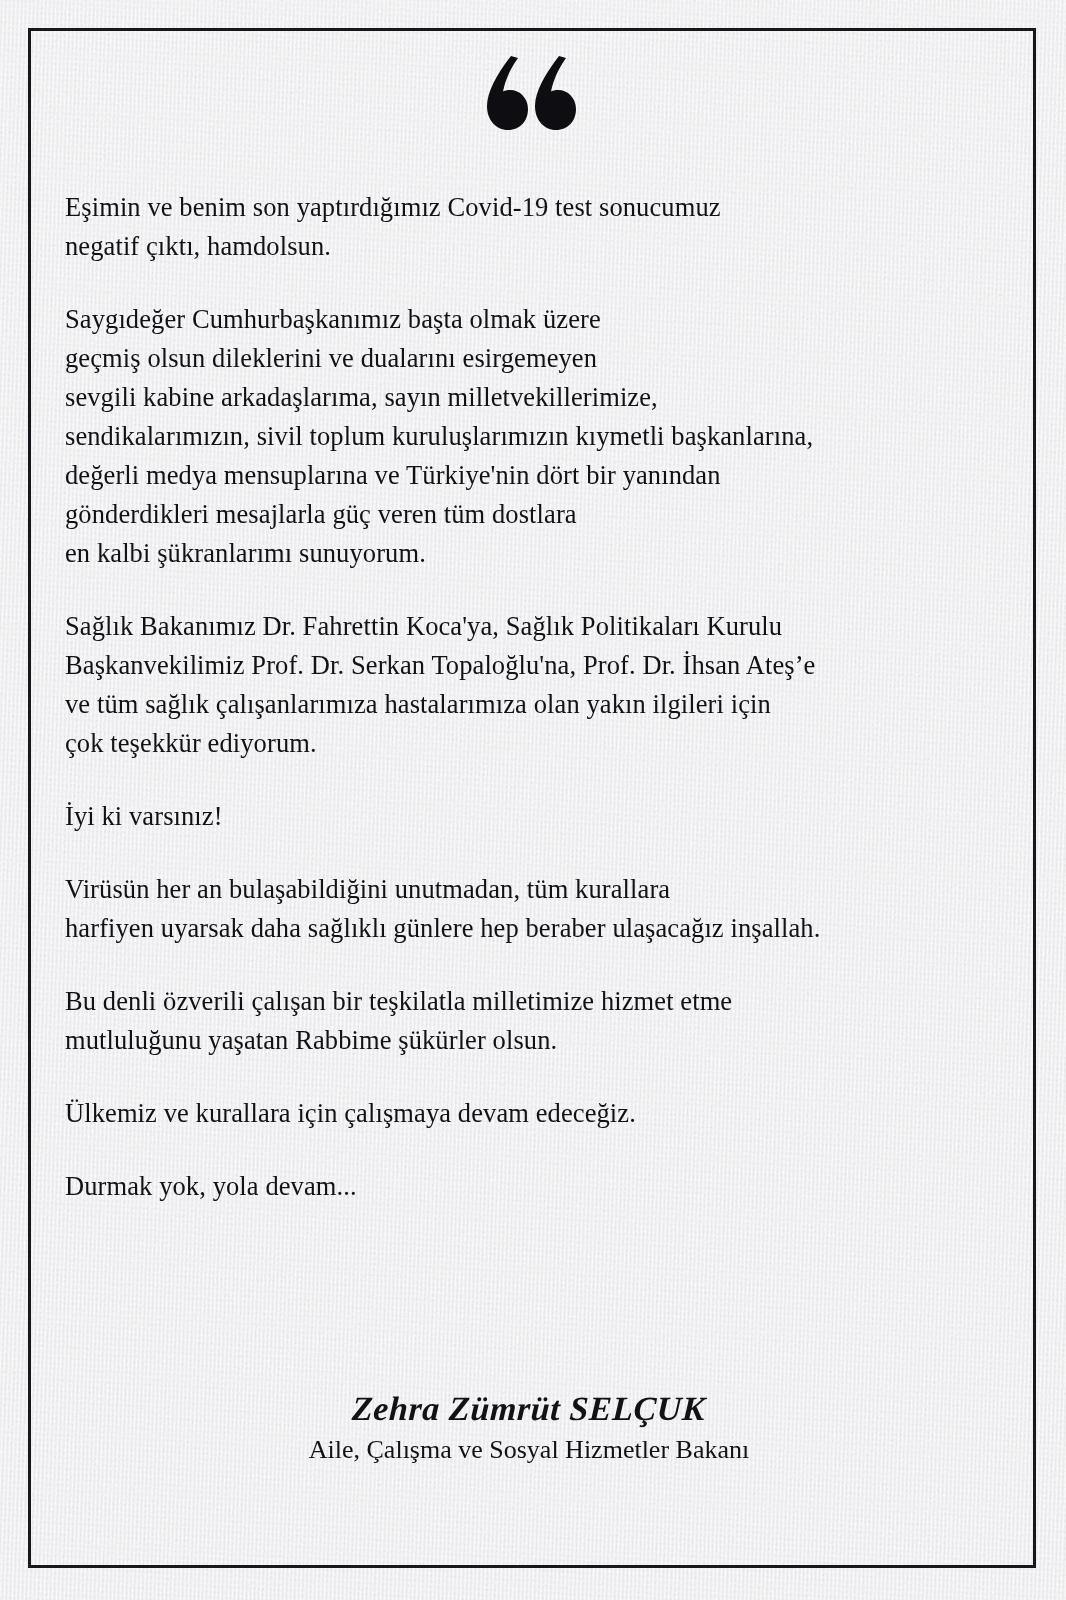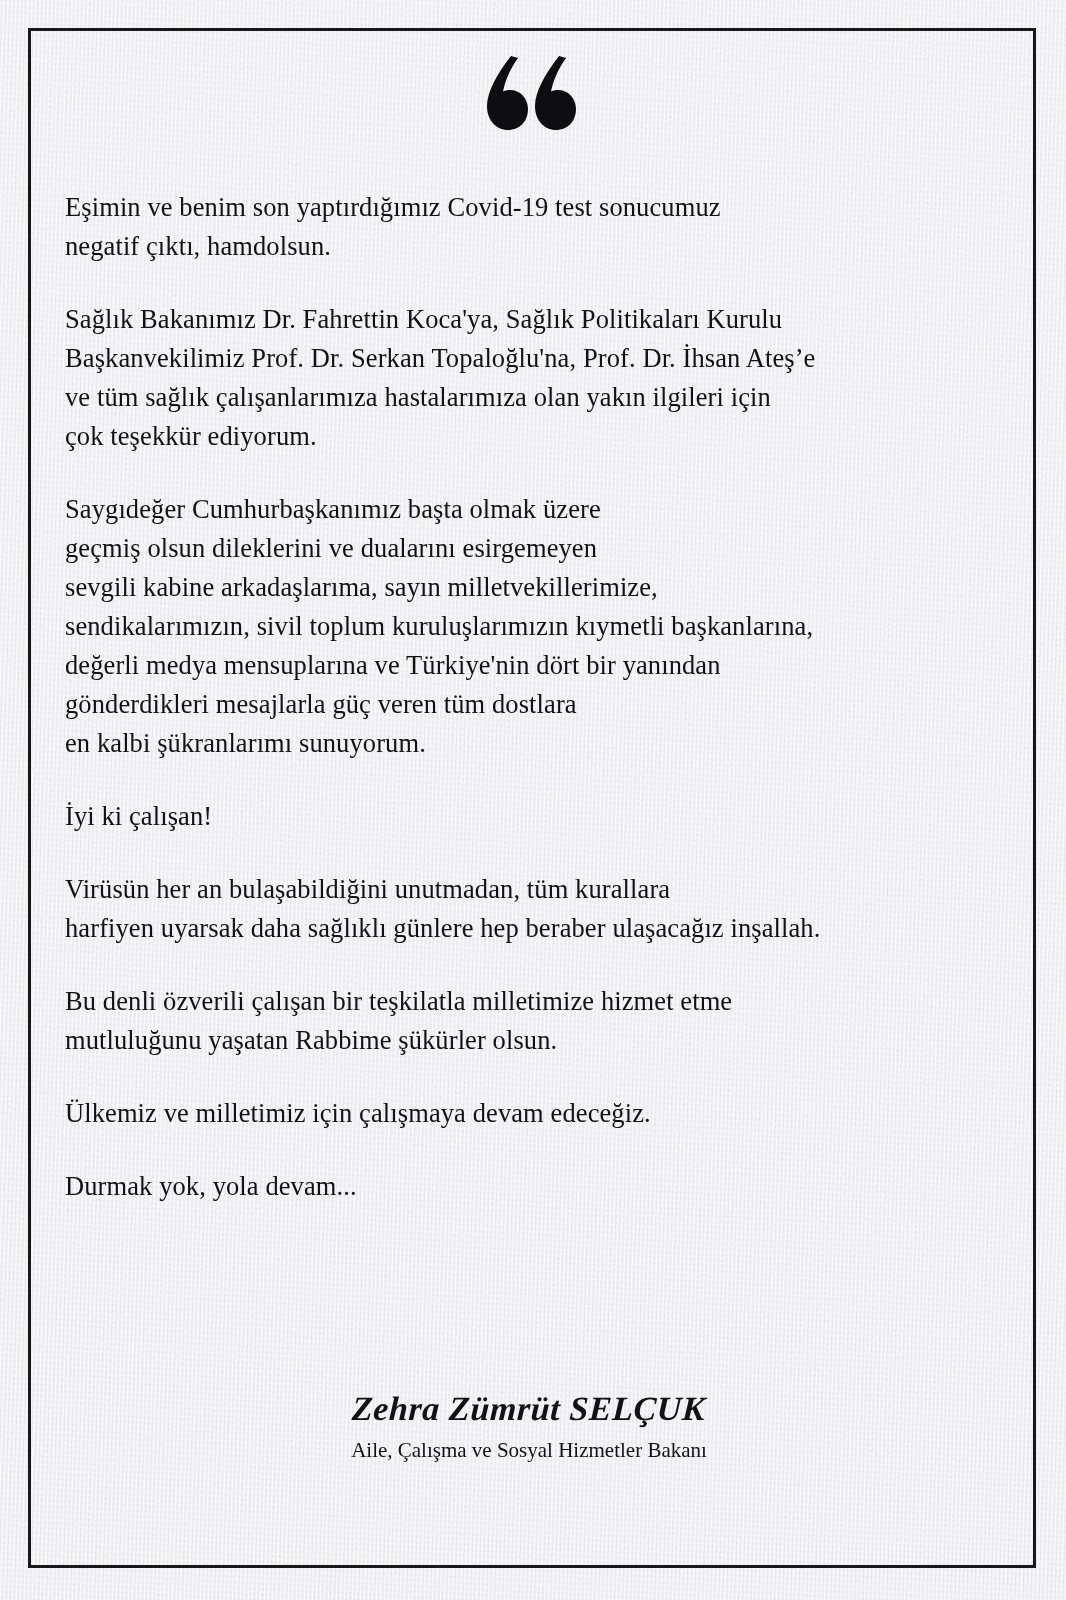--- a/index.html
+++ b/index.html
@@ -119,21 +119,21 @@
     font-style: italic;
     font-weight: bold;
     font-size: 34px;
     line-height: 42px;
     letter-spacing: 0.6px;
     transform: skewX(-3deg);
     display: inline-block;
   }
 
   .sig-title {
-    font-size: 21px;
+    font-size: 26px;
     line-height: 36px;
     margin-top: 2px;
   }
 </style>
 </head>
 <body>
 
 <div class="sheet">
   <svg class="grain" width="1066" height="1600" xmlns="http://www.w3.org/2000/svg">
     <defs>
@@ -158,37 +158,37 @@
       <g fill="#0e0e12">
         <path d="M34 6 C20 24 10 42 10 56 C10 70 19 80 31 80 C43 80 51 71 51 59 C51 48 43 40 33 40 C30 40 28 40.5 26 41.5 C28 31 33 19 41 8 Z"></path>
         <path d="M82 6 C68 24 58 42 58 56 C58 70 67 80 79 80 C91 80 99 71 99 59 C99 48 91 40 81 40 C78 40 76 40.5 74 41.5 C76 31 81 19 89 8 Z"></path>
       </g>
     </svg>
   </div>
 
   <div class="body-text">
     <p class="para">Eşimin ve benim son yaptırdığımız Covid-19 test sonucumuz
 negatif çıktı, hamdolsun.</p>
-    <p class="para">Sağlık Bakanımız Dr. Fahrettin Koca'ya, Sağlık Politikaları Kurulu
-Başkanvekilimiz Prof. Dr. Serkan Topaloğlu'na, Prof. Dr. İhsan Ateş’e
-ve tüm sağlık çalışanlarımıza hastalarımıza olan yakın ilgileri için
-çok teşekkür ediyorum.</p>
     <p class="para">Saygıdeğer Cumhurbaşkanımız başta olmak üzere
 geçmiş olsun dileklerini ve dualarını esirgemeyen
 sevgili kabine arkadaşlarıma, sayın milletvekillerimize,
 sendikalarımızın, sivil toplum kuruluşlarımızın kıymetli başkanlarına,
 değerli medya mensuplarına ve Türkiye'nin dört bir yanından
 gönderdikleri mesajlarla güç veren tüm dostlara
 en kalbi şükranlarımı sunuyorum.</p>
-    <p class="para">İyi ki çalışan!</p>
+    <p class="para">Sağlık Bakanımız Dr. Fahrettin Koca'ya, Sağlık Politikaları Kurulu
+Başkanvekilimiz Prof. Dr. Serkan Topaloğlu'na, Prof. Dr. İhsan Ateş’e
+ve tüm sağlık çalışanlarımıza hastalarımıza olan yakın ilgileri için
+çok teşekkür ediyorum.</p>
+    <p class="para">İyi ki varsınız!</p>
     <p class="para">Virüsün her an bulaşabildiğini unutmadan, tüm kurallara
 harfiyen uyarsak daha sağlıklı günlere hep beraber ulaşacağız inşallah.</p>
     <p class="para">Bu denli özverili çalışan bir teşkilatla milletimize hizmet etme
 mutluluğunu yaşatan Rabbime şükürler olsun.</p>
-    <p class="para">Ülkemiz ve milletimiz için çalışmaya devam edeceğiz.</p>
+    <p class="para">Ülkemiz ve kurallara için çalışmaya devam edeceğiz.</p>
     <p class="para">Durmak yok, yola devam...</p>
   </div>
 
   <div class="signature">
     <div>
       <span class="sig-name">Zehra Zümrüt SELÇUK</span>
     </div>
     <div class="sig-title">Aile, Çalışma ve Sosyal Hizmetler Bakanı</div>
   </div>
 

